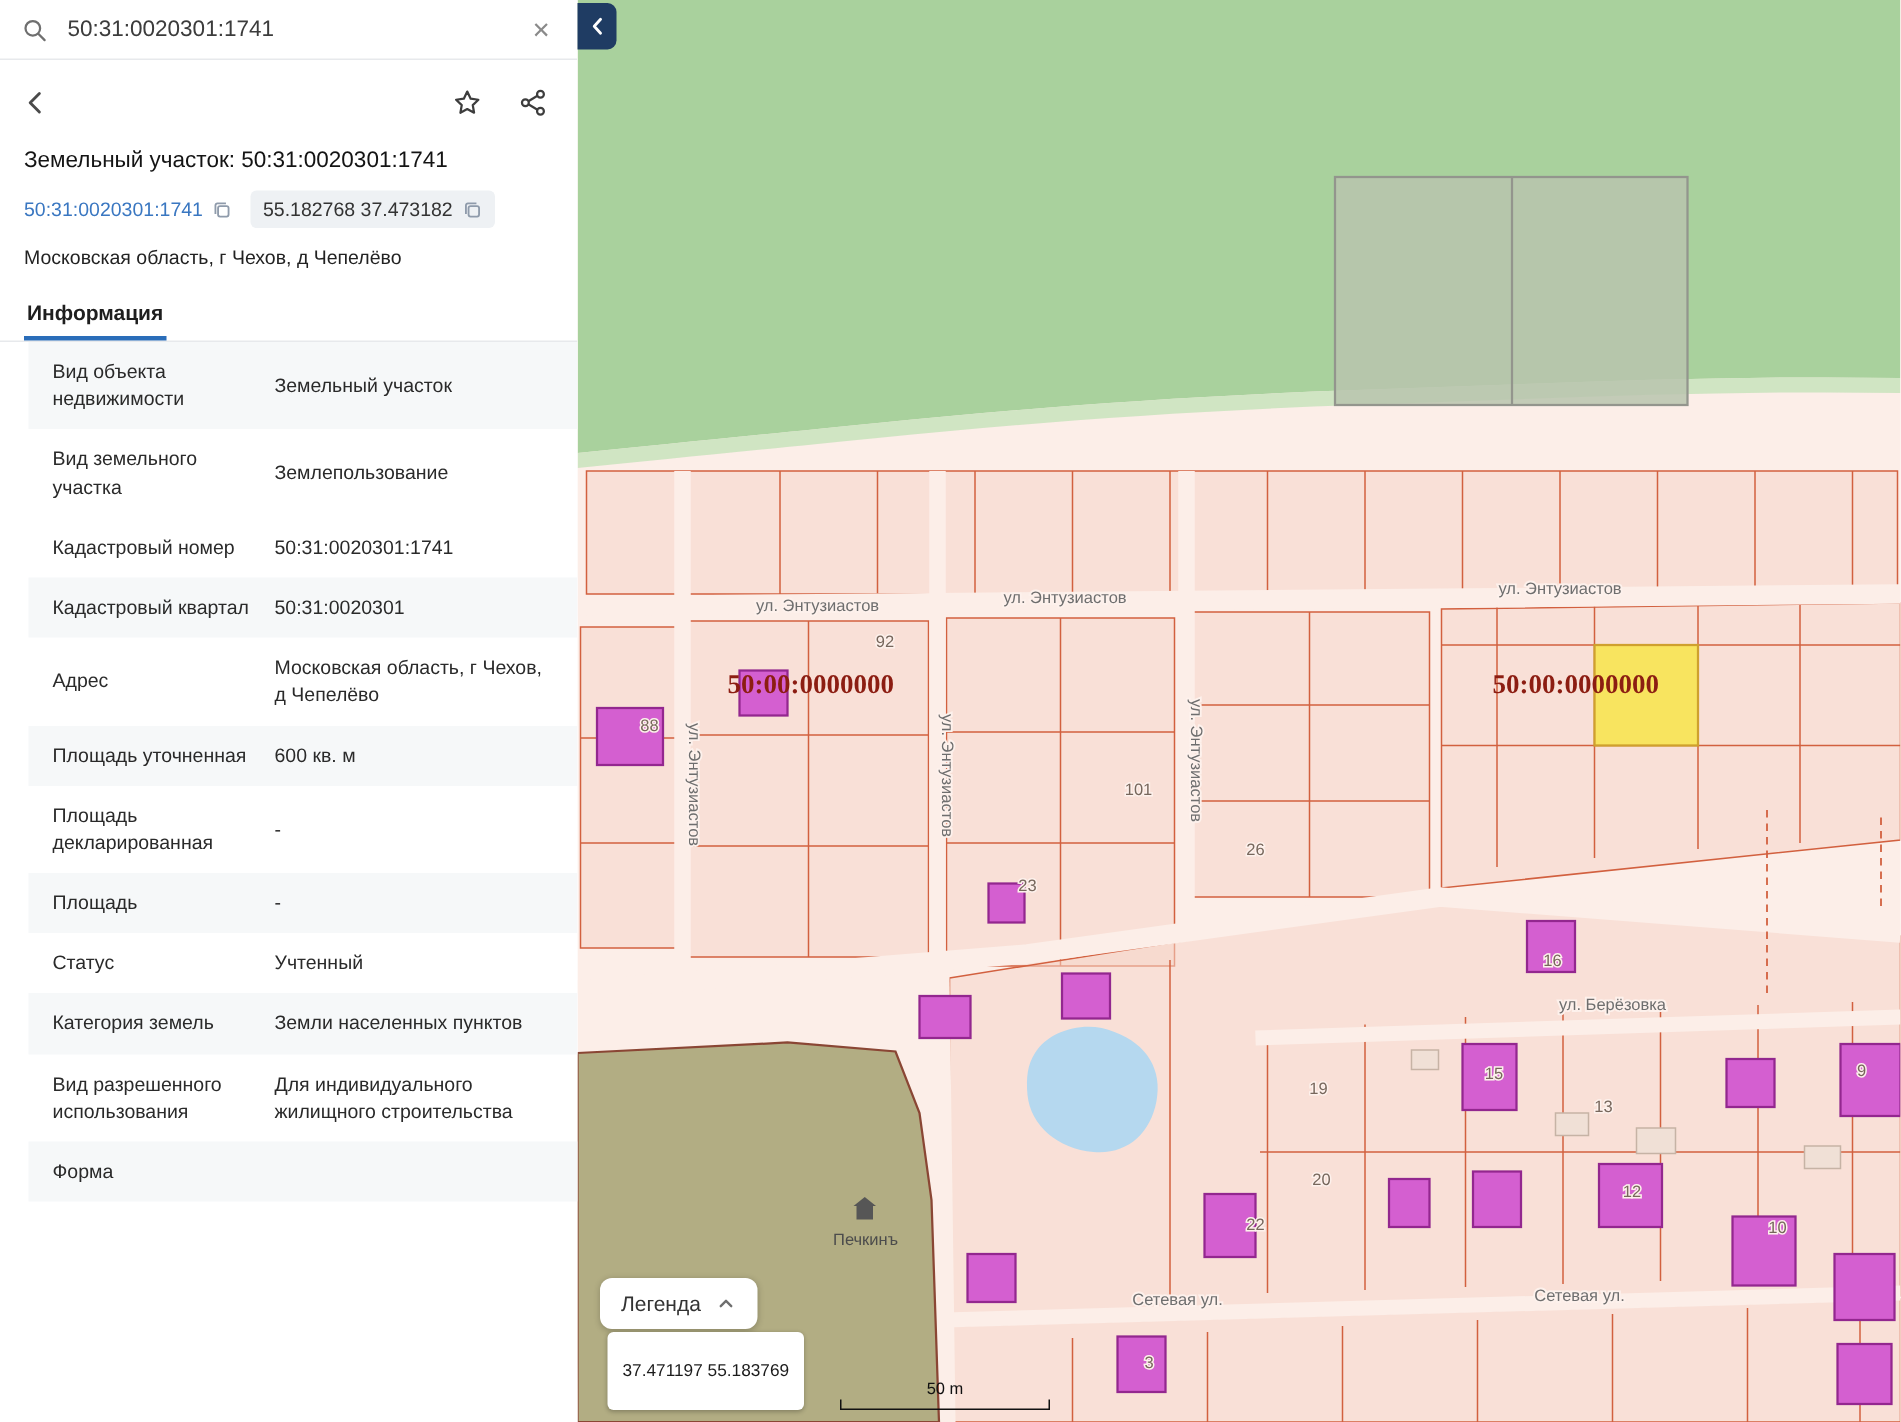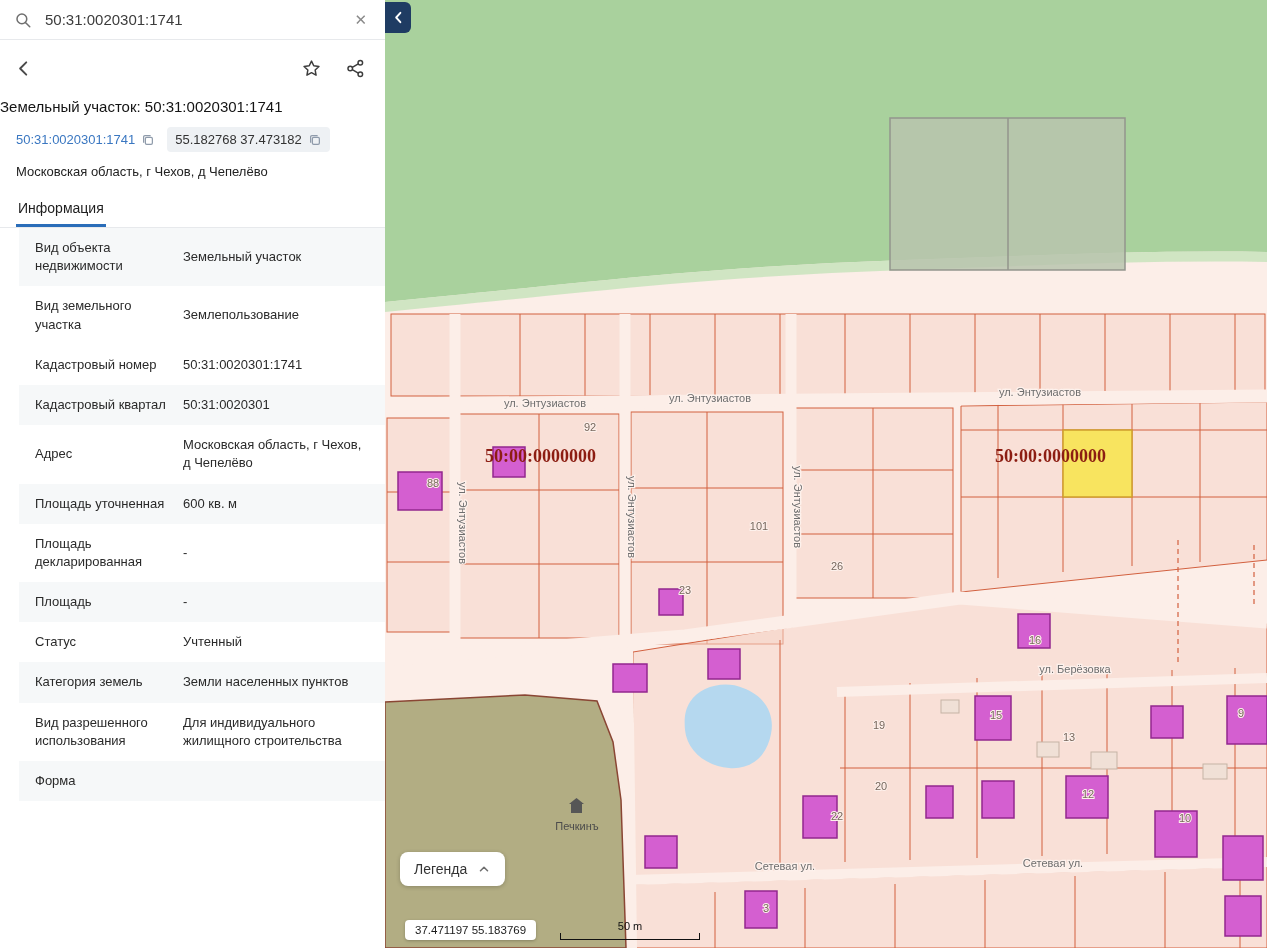--- a/index.html
+++ b/index.html
@@ -12,32 +12,32 @@
   .search-bar svg { width:18px; height:18px; flex:0 0 18px; }
   .search-input { flex:1; border:none; outline:none; font-family:inherit; font-size:15px; color:#3c3c3c; margin-left:13px; background:transparent; }
   .clear-btn { color:#8a8a8a; font-size:15px; cursor:pointer; padding:2px 4px; }
 
   .actions-row { display:flex; align-items:center; padding:16px 18px 6px 12px; }
   .icon-btn { width:24px; height:24px; display:flex; align-items:center; justify-content:center; cursor:pointer; }
   .icon-btn svg { width:21px; height:21px; }
   .actions-spacer { flex:1; }
   .actions-row .icon-btn + .icon-btn { margin-left:20px; }
 
-  .page-title { padding:12px 0 2px; font-size:15px; font-weight:500; color:#141414; }
+  .page-title { padding:12px 16px 2px; font-size:15px; font-weight:500; color:#141414; }
 
   .chips-row { display:flex; align-items:center; gap:12px; padding:10px 16px 2px; }
   .cad-link { display:flex; align-items:center; gap:6px; color:#3a77c1; font-size:13px; cursor:pointer; }
   .cad-link svg { width:14px; height:14px; color:#8f9bab; }
   .coord-chip { display:flex; align-items:center; gap:6px; background:#eef1f4; border-radius:4px; padding:5px 8px; font-size:13px; color:#333; cursor:pointer; }
   .coord-chip svg { width:14px; height:14px; color:#8f9bab; }
 
   .address-line { padding:10px 16px 12px; font-size:13px; color:#222; }
 
   .tabs { padding:0 16px; border-bottom:1px solid #e7e9ec; }
-  .tab { display:inline-block; padding:9px 2px 8px; font-size:14px; font-weight:400; color:#1e1e1e; border-bottom:3px solid #2a6db9; cursor:pointer; }
+  .tab { display:inline-block; padding:9px 2px 8px; font-size:14px; font-weight:700; color:#1e1e1e; border-bottom:3px solid #2a6db9; cursor:pointer; }
 
   .info-table { font-size:13px;padding-left:19px; }
   .info-row { display:grid; grid-template-columns:134px 1fr; column-gap:14px; padding:11px 16px; align-items:center; line-height:1.4; }
   .info-row.alt { background:#f6f8f9; }
   .info-label { color:#2a2a2a; }
   .info-value { color:#2a2a2a; }
   .panel-fade { position:absolute; left:0; right:0; bottom:0; height:40px;
     background:linear-gradient(rgba(255,255,255,0), #ffffff 80%); pointer-events:none; }
 
   
@@ -46,21 +46,21 @@
 
   .collapse-btn { position:absolute; left:0; top:2px; width:26px; height:31px; background:#1f3c63;
     border-radius:0 6px 6px 0; display:flex; align-items:center; justify-content:center; cursor:pointer; z-index:5; }
   .collapse-btn svg { width:15px; height:15px; }
 
   .legend-btn { position:absolute; left:15px; bottom:62px; background:#fff; border-radius:8px; padding:9px 14px;
     font-size:14px; color:#333; display:flex; align-items:center; gap:10px; cursor:pointer;
     box-shadow:0 1px 4px rgba(0,0,0,.22); z-index:5; }
   .legend-btn svg { width:14px; height:14px; }
 
-  .coords-chip { position:absolute; left:20px; bottom:8px; background:#fff; border-radius:4px; padding:4px 10px;
+  .coords-chip { position:absolute; left:20px; bottom:8px; background:#fff; border-radius:4px; padding:20px 10px;
     font-size:11.5px; color:#1b1b1b; box-shadow:0 1px 3px rgba(0,0,0,.25); z-index:5; }
 
   .scalebar { position:absolute; left:175px; bottom:8px; width:140px; text-align:center; z-index:5; }
   .scalebar-label { font-size:11px; color:#111; }
   .scalebar-bar { height:7px; border-left:1.5px solid #111; border-right:1.5px solid #111; border-bottom:1.5px solid #111; margin-top:1px; }
 </style>
 </head>
 <body>
 
 <div class="left-panel">

